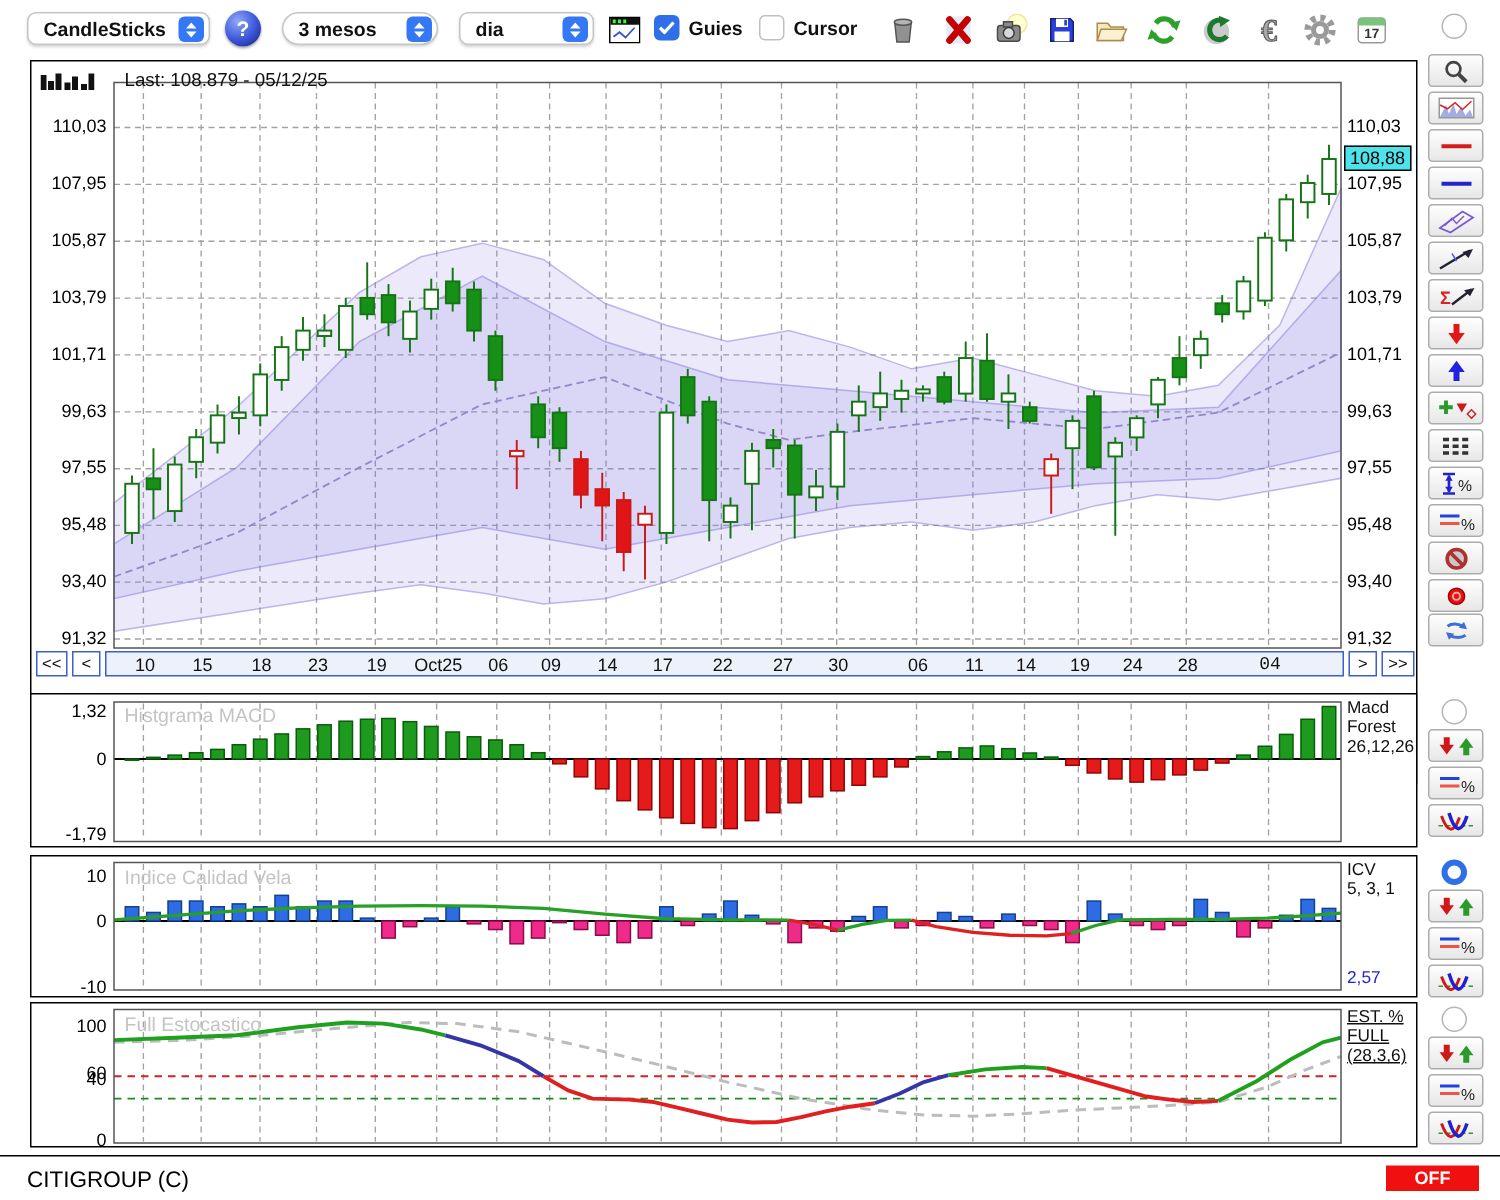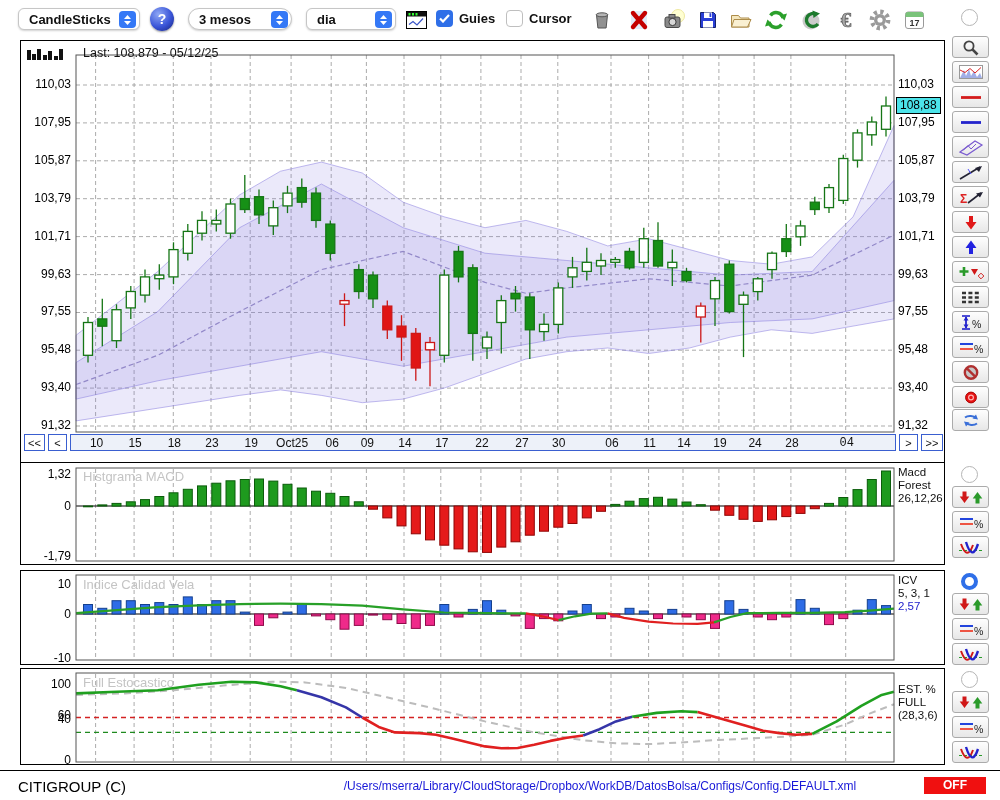--- a/index.html
+++ b/index.html
@@ -25,21 +25,21 @@
   .panel{position:absolute;border:1px solid #000;background:#fff;box-sizing:border-box;}
   svg{display:block;}
   .grid{stroke:#a2a2a2;stroke-dasharray:4 3;stroke-width:0.9;}
   .band{fill:rgba(132,120,222,0.16);stroke:rgba(132,120,222,0.5);stroke-width:1;}
   .centerline{fill:none;stroke:#9288c8;stroke-dasharray:5 3;stroke-width:1.2;}
   .frame{fill:none;stroke:#555;stroke-width:1;}
   .tick-label{position:absolute;font-size:12px;color:#000;width:46px;text-align:right;left:4px;}
   .tick-label.right{left:877px;text-align:left;width:60px;}
   .watermark{position:absolute;font-size:13px;color:#c4c4c4;font-weight:400;}
   .caption{position:absolute;left:877px;font-size:11.5px;color:#111;line-height:13px;white-space:nowrap;}
-  .caption .blue{color:#2222cc;}
+  .caption .blue{color:#2222cc;margin-top:46px;}
   .pricetag{position:absolute;left:875px;background:#4ce4ea;border:1px solid #000;font-size:12px;padding:0 3px;line-height:15px;}
   .lastlabel{position:absolute;left:62px;top:5px;font-size:12.5px;color:#111;}
   
   #dateaxis{position:absolute;left:3px;top:393px;width:919px;height:18px;}
   .navb{position:absolute;top:0;height:17px;border:1px solid #3a5fd0;background:#fff;font-size:11px;line-height:16px;
     text-align:center;color:#111;box-sizing:border-box;}
   #date-strip{position:absolute;left:46px;top:0;width:826px;height:17px;background:#edf1f9;border:1px solid #3a5fd0;box-sizing:border-box;}
   .dlabel{position:absolute;top:1px;transform:translateX(-50%);font-size:12px;color:#111;}
   
   .sbtn{position:absolute;left:952px;width:37px;height:22px;background:linear-gradient(#fefefe,#e7e7e7);
@@ -619,21 +619,21 @@
       <polyline points="611.2,47.8 635.8,43.9 660.3,42.3 676.7,43.1" stroke="#1fa01f" stroke-width="2.6" fill="none" stroke-linejoin="round"></polyline>
       <polyline points="676.7,43.1 701.2,50.1 725.8,57.1 742.1,61.8 758.5,64.1 774.8,65.7 791.2,64.9" stroke="#e02020" stroke-width="2.6" fill="none" stroke-linejoin="round"></polyline>
       <polyline points="791.2,64.9 815.7,52.4 840.3,36.8 860.7,25.9 873.0,22.8" stroke="#1fa01f" stroke-width="2.6" fill="none" stroke-linejoin="round"></polyline>
       <rect x="55" y="4" width="818" height="89" class="frame"></rect>
     </svg>
   <div class="watermark" style="left:62px;top:6px;">Full Estocastico</div>
   <span class="tick-label" style="top:8px;">100</span>
   <span class="tick-label" style="top:39px;">60</span>
   <span class="tick-label" style="top:43px;">40</span>
   <span class="tick-label" style="top:84px;">0</span>
-  <div class="caption" style="top:14px;">
+  <div class="caption" style="top:3px;text-decoration:underline;">
     <div>EST. %</div>
       <div>FULL</div>
       <div>(28,3,6)</div>
   </div>
 </div>
 
 <div>
   <span class="sbtn" style="top:36px;">
     <svg width="30" height="17">
         <circle cx="13" cy="7" r="4.6" fill="none" stroke="#444" stroke-width="1.8"></circle>
@@ -801,15 +801,14 @@
     <svg width="30" height="17">
         <line x1="3" y1="11.5" x2="27" y2="11.5" stroke="#2a9a2a" stroke-width="1" stroke-dasharray="3 2"></line>
         <path d="M5 5 C9 16 13 17 17 6" stroke="#d01818" stroke-width="2" fill="none"></path>
         <path d="M10 3 C14 16 18 17 22 5" stroke="#2222cc" stroke-width="2.4" fill="none"></path>
       </svg>
   </span>
 </div>
 
 <div id="statusbar">
   <span id="symbol">CITIGROUP (C)</span>
-  <span id="filepath">/Users/mserra/Library/CloudStorage/Dropbox/WorkDB/DatosBolsa/Configs/Config.DEFAULT.xml</span>
   <span id="offbtn">OFF</span>
 </div>
 
 </body></html>

